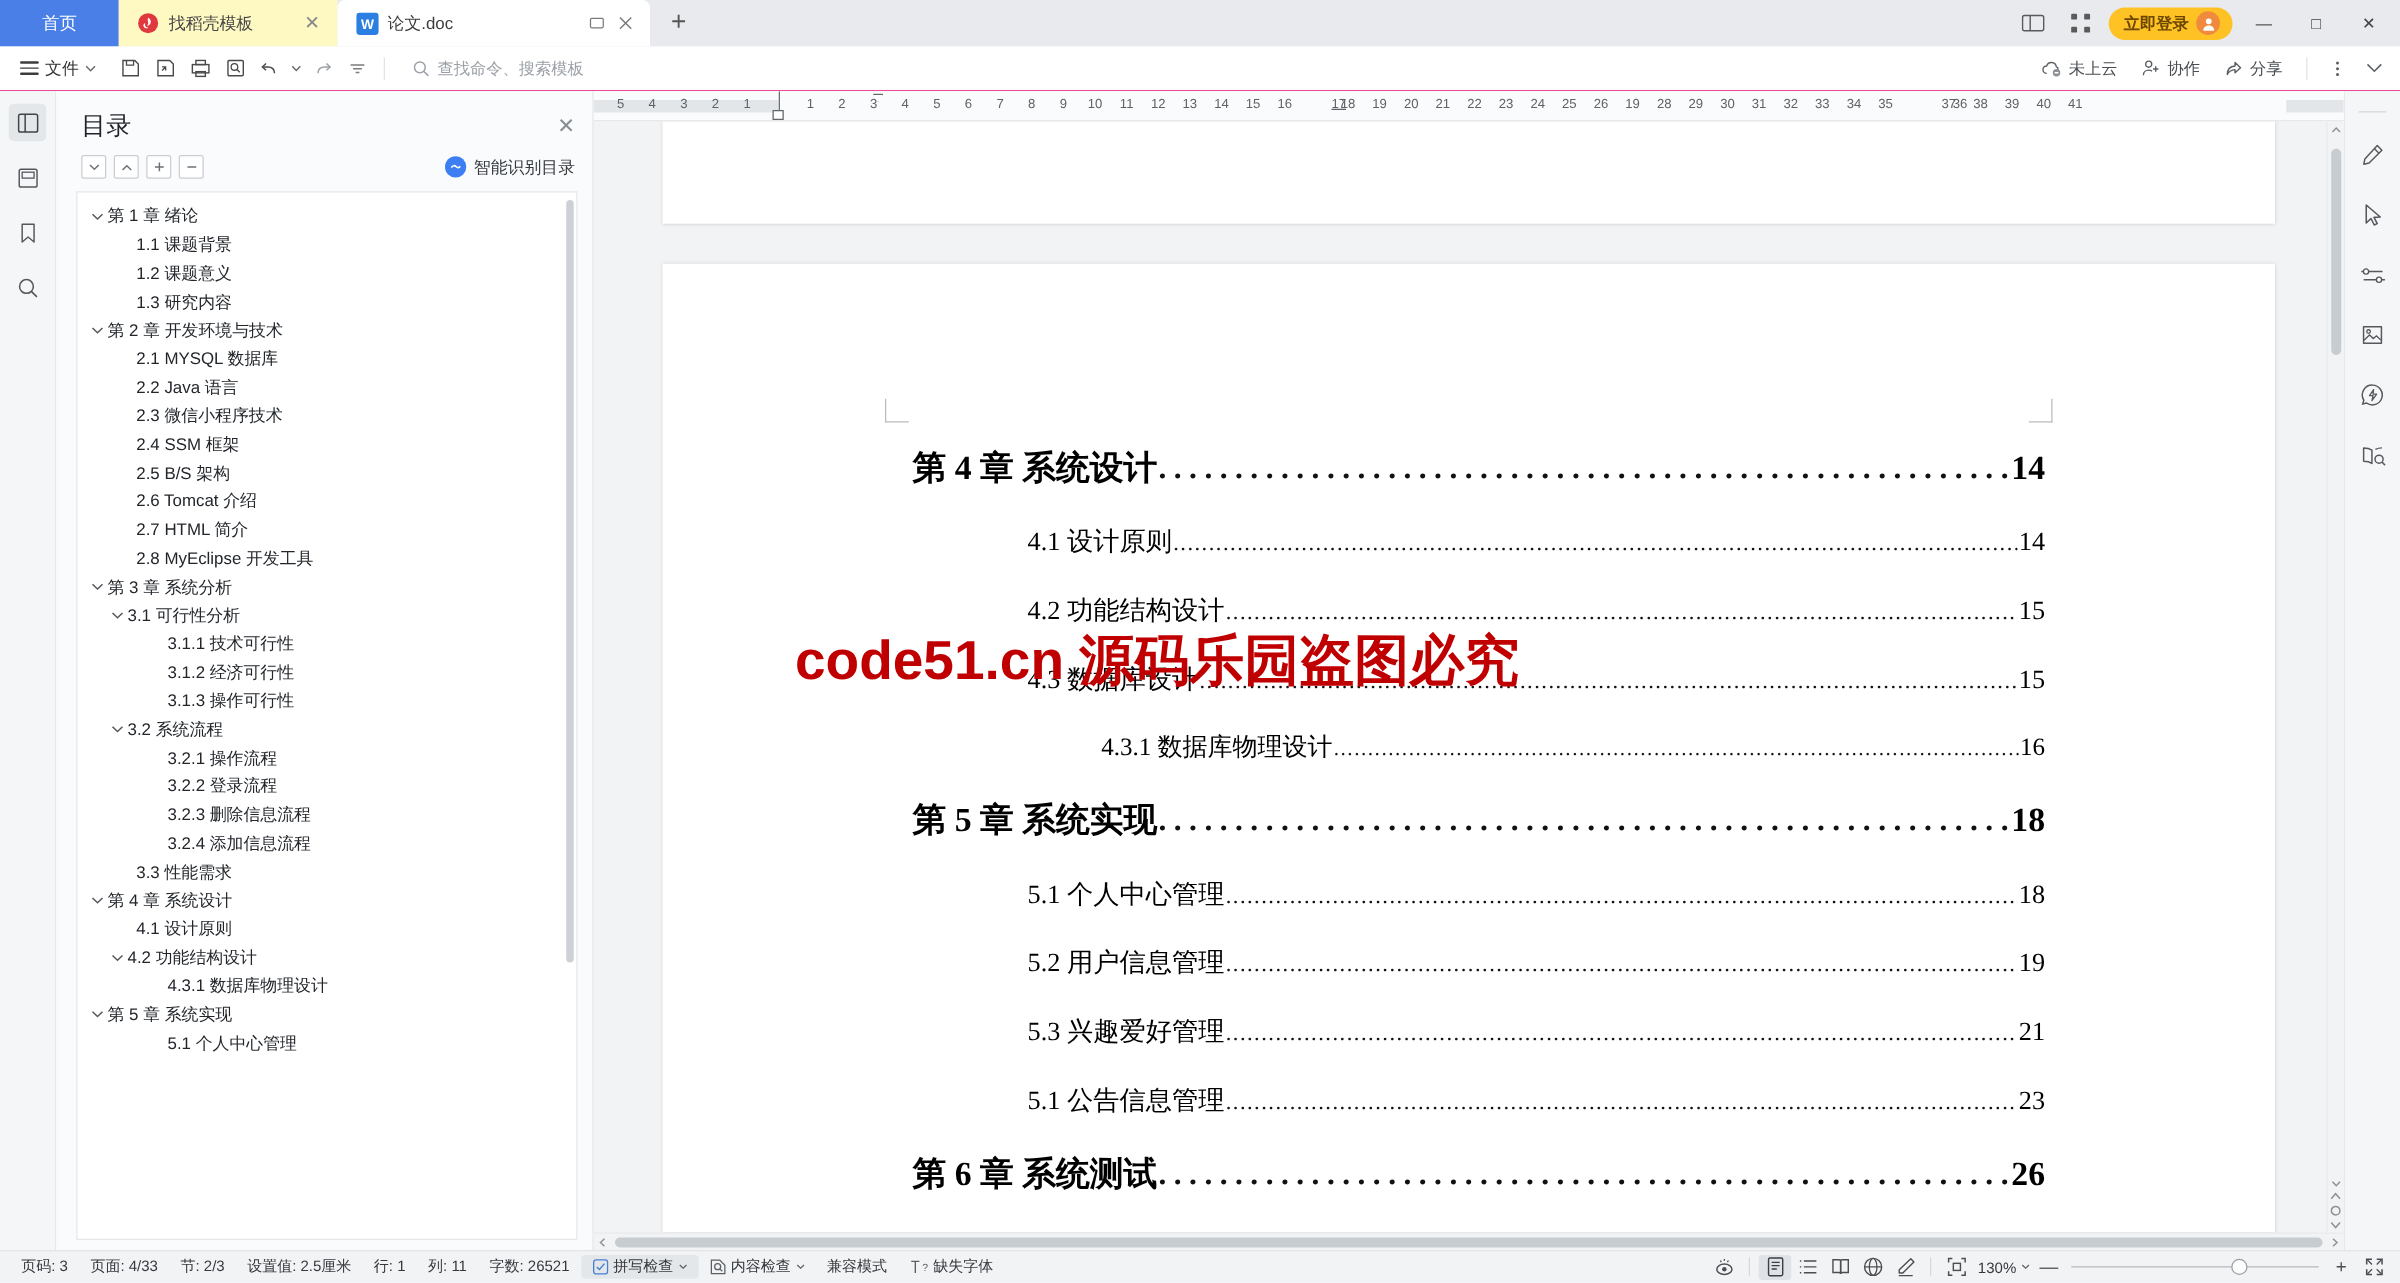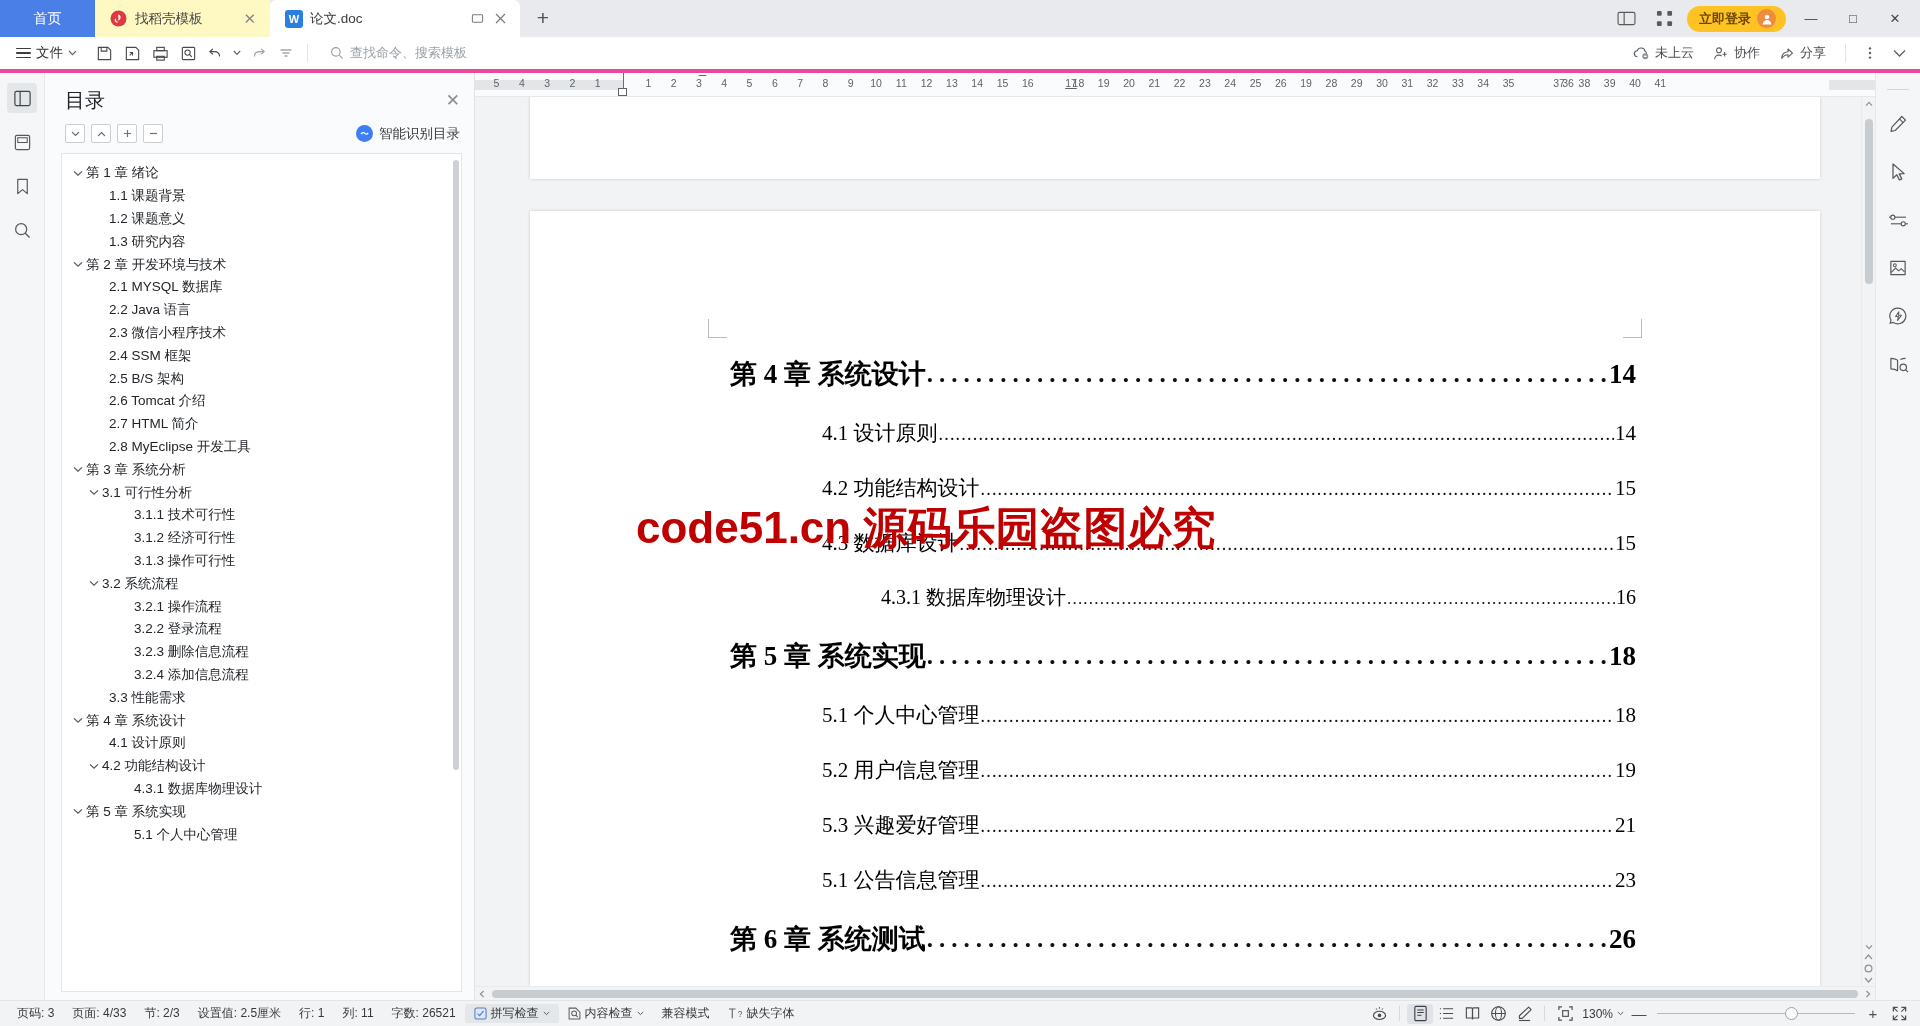--- a/index.html
+++ b/index.html
@@ -50,21 +50,21 @@
     background: #ffc225; color: #6b4700; font-size: 13px; border-radius: 13px;
     height: 26px; padding: 0 10px 0 12px; display: flex; align-items: center; gap: 6px;
     font-weight: bold;
   }
   .login-av { width: 19px; height: 19px; border-radius: 50%; background: #f08a3c; display:flex;align-items:center;justify-content:center; }
   .winbtn { width: 34px; height: 37px; display:flex; align-items:center; justify-content:center; color:#444; font-size: 13px; }
 
   
   .ribbon {
     height: 36px; background: #fff; display: flex; align-items: center;
-    padding: 0 6px 0 10px; border-bottom: 4px solid #ec4899; flex: 0 0 36px;
+    padding: 0 6px 0 10px; border-bottom: 1px solid #ec4899; flex: 0 0 36px;
   }
   .rb-file { display: flex; align-items: center; gap: 5px; font-size: 13.5px; color: #333; padding: 0 6px; }
   .hamburger { display: inline-flex; flex-direction: column; gap: 3px; width: 15px; }
   .hamburger i { display:block; height: 1.6px; background: #3d3d3d; border-radius: 1px; }
   .rb-qa { display: flex; align-items: center; gap: 2px; margin-left: 8px; }
   .qa-btn { width: 26px; height: 26px; display: flex; align-items: center; justify-content: center; color: #4a4a4a; border-radius:3px; }
   .rb-sep { width: 1px; height: 18px; background: #e2e4e6; margin: 0 8px; }
   .rb-tabs { display: flex; align-items: center; gap: 0; }
   .rb-tab { font-size: 13.5px; color: #35393d; padding: 0 13px; height: 24px; line-height: 24px; white-space: nowrap; }
   .rb-tab.active { background: #3d7ff2; color: #fff; border-radius: 12px; padding: 0 14px; }

